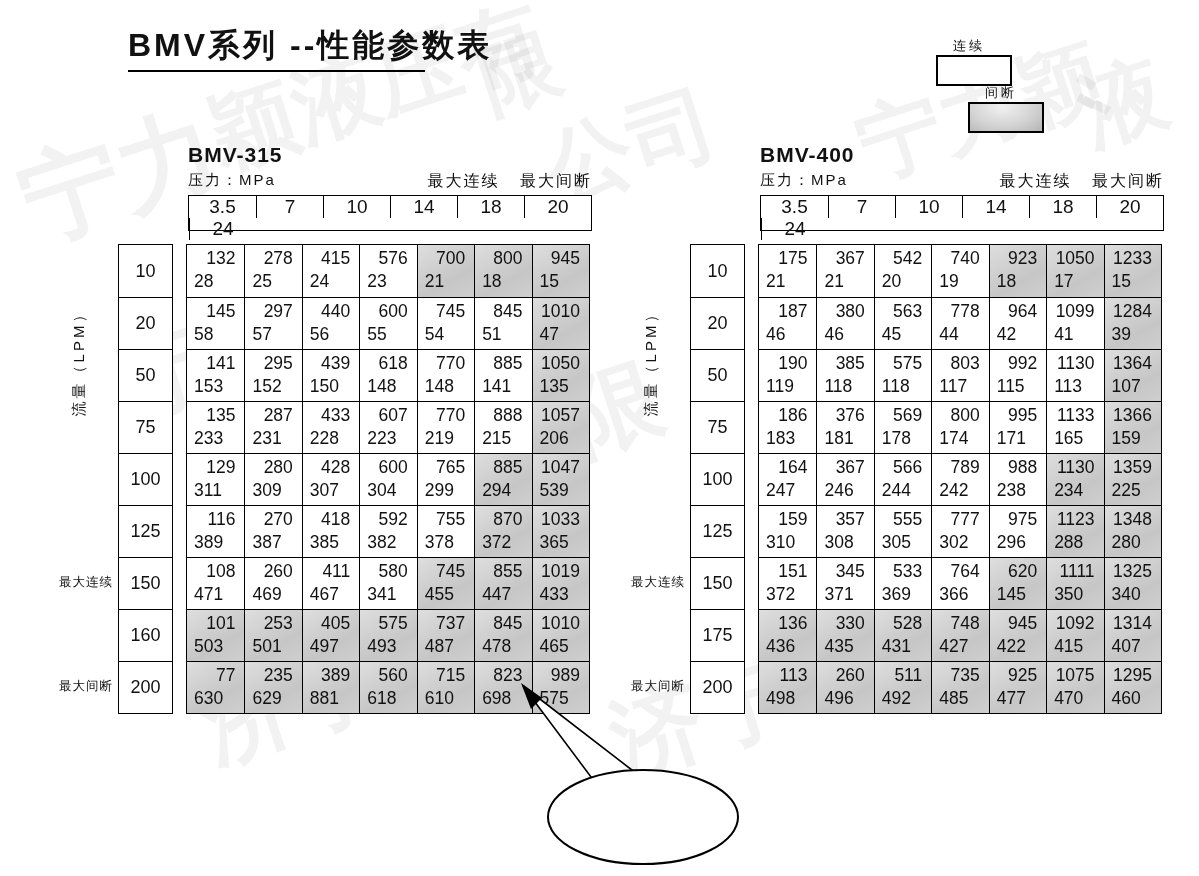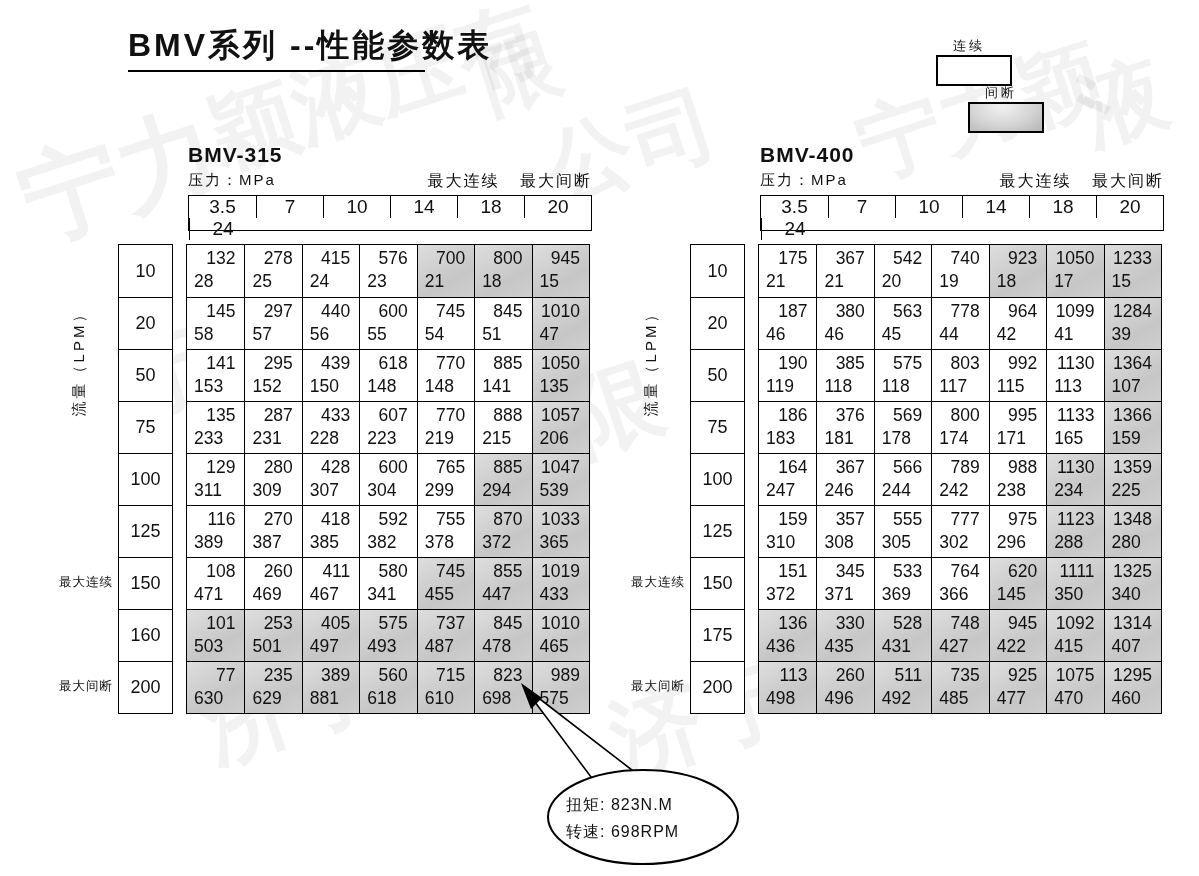--- a/index.html
+++ b/index.html
@@ -652,18 +652,14 @@
           <span class="s">460</span>
         </div>
       </div>
   </div>
 
   <svg id="callout-svg" width="1199" height="876" viewBox="0 0 1199 876">
     <polygon points="523,686 594,781 641,777" fill="#fff" stroke="#000" stroke-width="1.6"></polygon>
     <ellipse cx="643" cy="817" rx="95" ry="47" fill="#fff" stroke="#000" stroke-width="2"></ellipse>
     <polygon points="521,683 542,698 531,709" fill="#000"></polygon>
   </svg>
-  <div class="callout-text">
-    <div>扭矩: 823N.M</div>
-    <div>转速: 698RPM</div>
-  </div>
 
 </div>
 
 </body></html>

